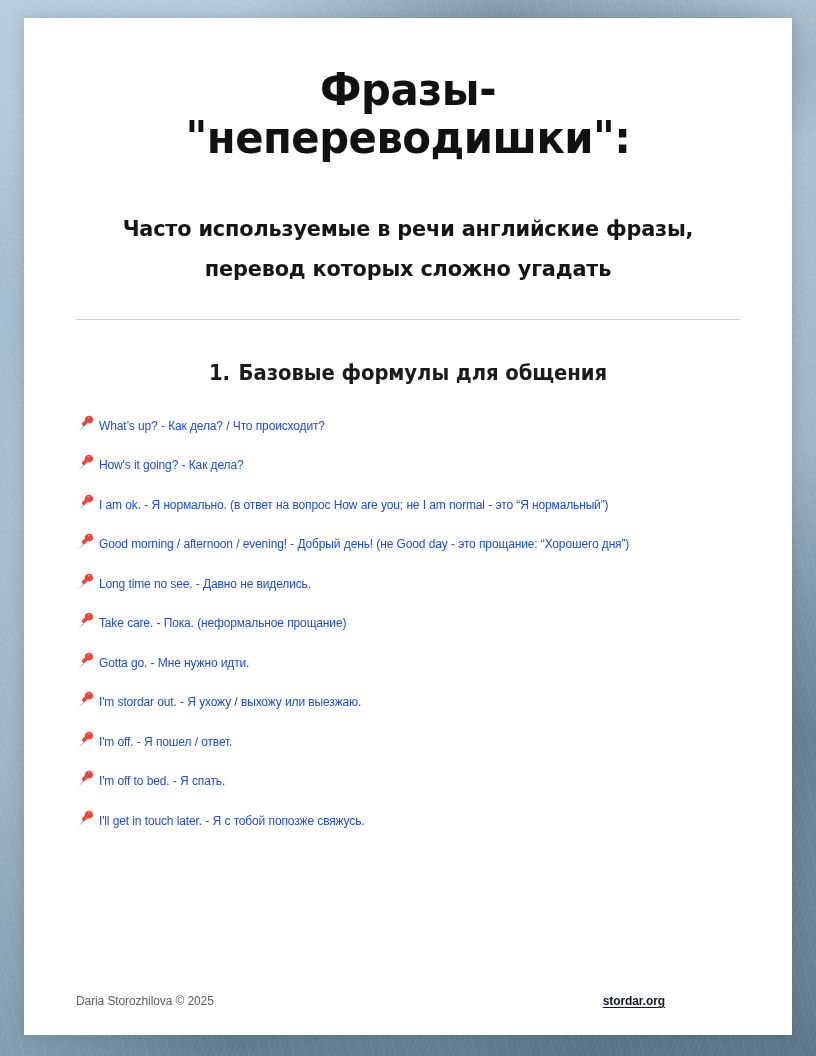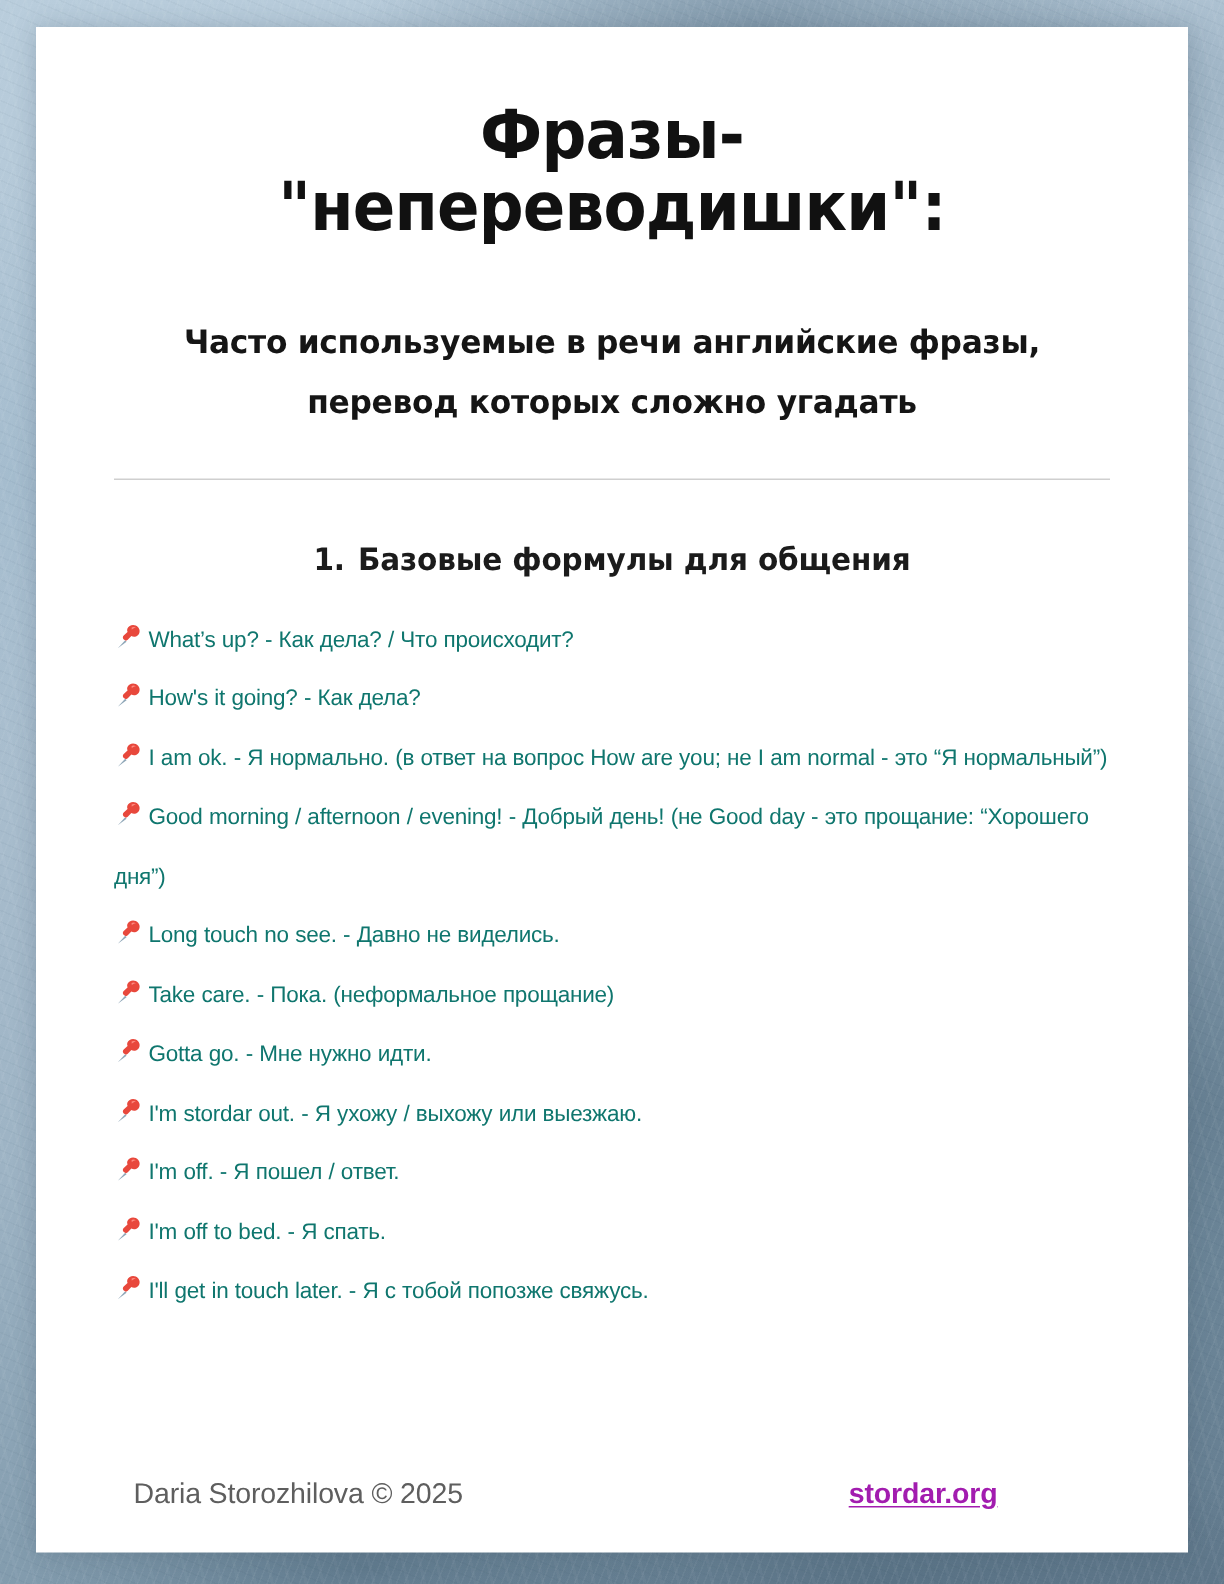--- a/index.html
+++ b/index.html
@@ -99,58 +99,58 @@
   .section-heading .num { margin-right: 9px; }
 
   
   .phrase-list {
     margin-top: 22px;
     list-style: none;
   }
 
   .phrase-item {
     font-family: "Liberation Sans", sans-serif;
-    font-size: 15px;
+    font-size: 12px;
     line-height: 39.5px;
-    color: #0f766e;
+    color: #1d4ed8;
     letter-spacing: -0.15px;
     text-align: left;
     text-indent: 0;
     word-spacing: 0.2px;
   }
 
   .pin-icon {
     display: inline-block;
     position: relative;
     width: 19px;
     height: 19px;
     vertical-align: -3px;
     margin-right: 4px;
   }
   .pin-icon svg { display: block; width: 19px; height: 19px; }
 
   
   #footer {
     position: absolute;
-    left: 65px;
+    left: 52px;
     right: 52px;
     bottom: 27px;
     display: flex;
     align-items: baseline;
-    font-size: 19px;
+    font-size: 12px;
   }
   .footer-copy {
     font-family: "Liberation Sans", sans-serif;
     color: #5e5e5e;
     letter-spacing: -0.1px;
   }
   .footer-link {
     font-family: "Liberation Sans", sans-serif;
     font-weight: 700;
-    color: #a21caf;
+    color: #0f172a;
     text-decoration: underline;
     text-underline-offset: 2px;
     letter-spacing: -0.1px;
     margin-left: auto;
     margin-right: 75px;
     cursor: pointer;
   }
 </style>
 </head>
 <body>
@@ -190,21 +190,21 @@
           </svg></span><span>I am ok. - Я нормально. (в ответ на вопрос How are you; не I am normal - это “Я нормальный”)</span></li>
       <li class="phrase-item"><span class="pin-icon"><svg viewBox="0 0 24 24" xmlns="http://www.w3.org/2000/svg">
             <path d="M3.2 21.6 L9.4 15.0 L10.6 16.2 Z" fill="#8fa7b8"></path>
             <path d="M13.2 3.0 C15.4 1.6 18.6 2.1 20.3 4.0 C22.1 6.0 22.0 9.0 20.1 10.7 C18.4 12.2 16.3 12.3 14.6 11.4 L11.6 14.6 C10.8 15.5 9.4 15.5 8.6 14.6 L8.0 14.0 C7.2 13.1 7.3 11.7 8.2 10.9 L11.4 8.0 C10.6 6.2 11.2 4.4 13.2 3.0 Z" fill="#e8483c"></path>
             <path d="M14.8 4.3 C15.9 3.6 17.4 3.7 18.4 4.6 C17.0 4.5 15.8 5.0 15.0 6.0 Z" fill="#ff8b80"></path>
           </svg></span><span>Good morning / afternoon / evening! - Добрый день! (не Good day - это прощание: “Хорошего дня”)</span></li>
       <li class="phrase-item"><span class="pin-icon"><svg viewBox="0 0 24 24" xmlns="http://www.w3.org/2000/svg">
             <path d="M3.2 21.6 L9.4 15.0 L10.6 16.2 Z" fill="#8fa7b8"></path>
             <path d="M13.2 3.0 C15.4 1.6 18.6 2.1 20.3 4.0 C22.1 6.0 22.0 9.0 20.1 10.7 C18.4 12.2 16.3 12.3 14.6 11.4 L11.6 14.6 C10.8 15.5 9.4 15.5 8.6 14.6 L8.0 14.0 C7.2 13.1 7.3 11.7 8.2 10.9 L11.4 8.0 C10.6 6.2 11.2 4.4 13.2 3.0 Z" fill="#e8483c"></path>
             <path d="M14.8 4.3 C15.9 3.6 17.4 3.7 18.4 4.6 C17.0 4.5 15.8 5.0 15.0 6.0 Z" fill="#ff8b80"></path>
-          </svg></span><span>Long touch no see. - Давно не виделись.</span></li>
+          </svg></span><span>Long time no see. - Давно не виделись.</span></li>
       <li class="phrase-item"><span class="pin-icon"><svg viewBox="0 0 24 24" xmlns="http://www.w3.org/2000/svg">
             <path d="M3.2 21.6 L9.4 15.0 L10.6 16.2 Z" fill="#8fa7b8"></path>
             <path d="M13.2 3.0 C15.4 1.6 18.6 2.1 20.3 4.0 C22.1 6.0 22.0 9.0 20.1 10.7 C18.4 12.2 16.3 12.3 14.6 11.4 L11.6 14.6 C10.8 15.5 9.4 15.5 8.6 14.6 L8.0 14.0 C7.2 13.1 7.3 11.7 8.2 10.9 L11.4 8.0 C10.6 6.2 11.2 4.4 13.2 3.0 Z" fill="#e8483c"></path>
             <path d="M14.8 4.3 C15.9 3.6 17.4 3.7 18.4 4.6 C17.0 4.5 15.8 5.0 15.0 6.0 Z" fill="#ff8b80"></path>
           </svg></span><span>Take care. - Пока. (неформальное прощание)</span></li>
       <li class="phrase-item"><span class="pin-icon"><svg viewBox="0 0 24 24" xmlns="http://www.w3.org/2000/svg">
             <path d="M3.2 21.6 L9.4 15.0 L10.6 16.2 Z" fill="#8fa7b8"></path>
             <path d="M13.2 3.0 C15.4 1.6 18.6 2.1 20.3 4.0 C22.1 6.0 22.0 9.0 20.1 10.7 C18.4 12.2 16.3 12.3 14.6 11.4 L11.6 14.6 C10.8 15.5 9.4 15.5 8.6 14.6 L8.0 14.0 C7.2 13.1 7.3 11.7 8.2 10.9 L11.4 8.0 C10.6 6.2 11.2 4.4 13.2 3.0 Z" fill="#e8483c"></path>
             <path d="M14.8 4.3 C15.9 3.6 17.4 3.7 18.4 4.6 C17.0 4.5 15.8 5.0 15.0 6.0 Z" fill="#ff8b80"></path>
           </svg></span><span>Gotta go. - Мне нужно идти.</span></li>

